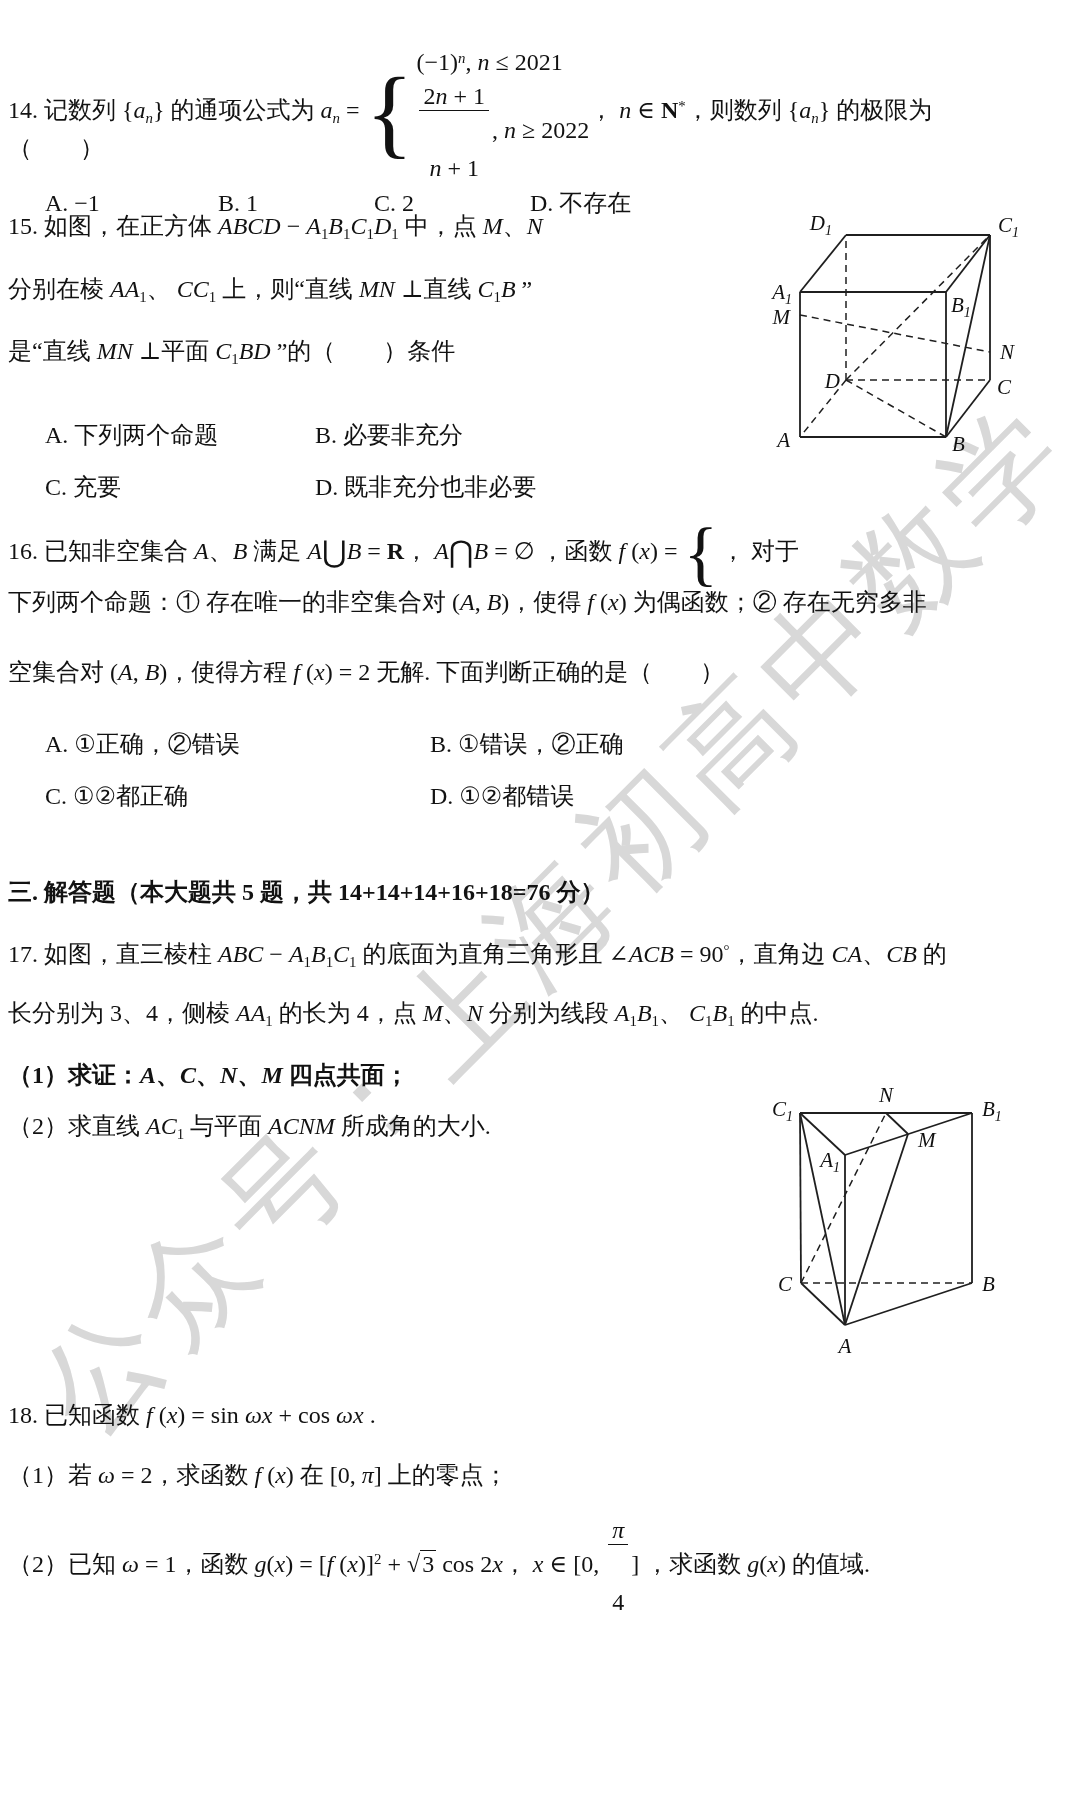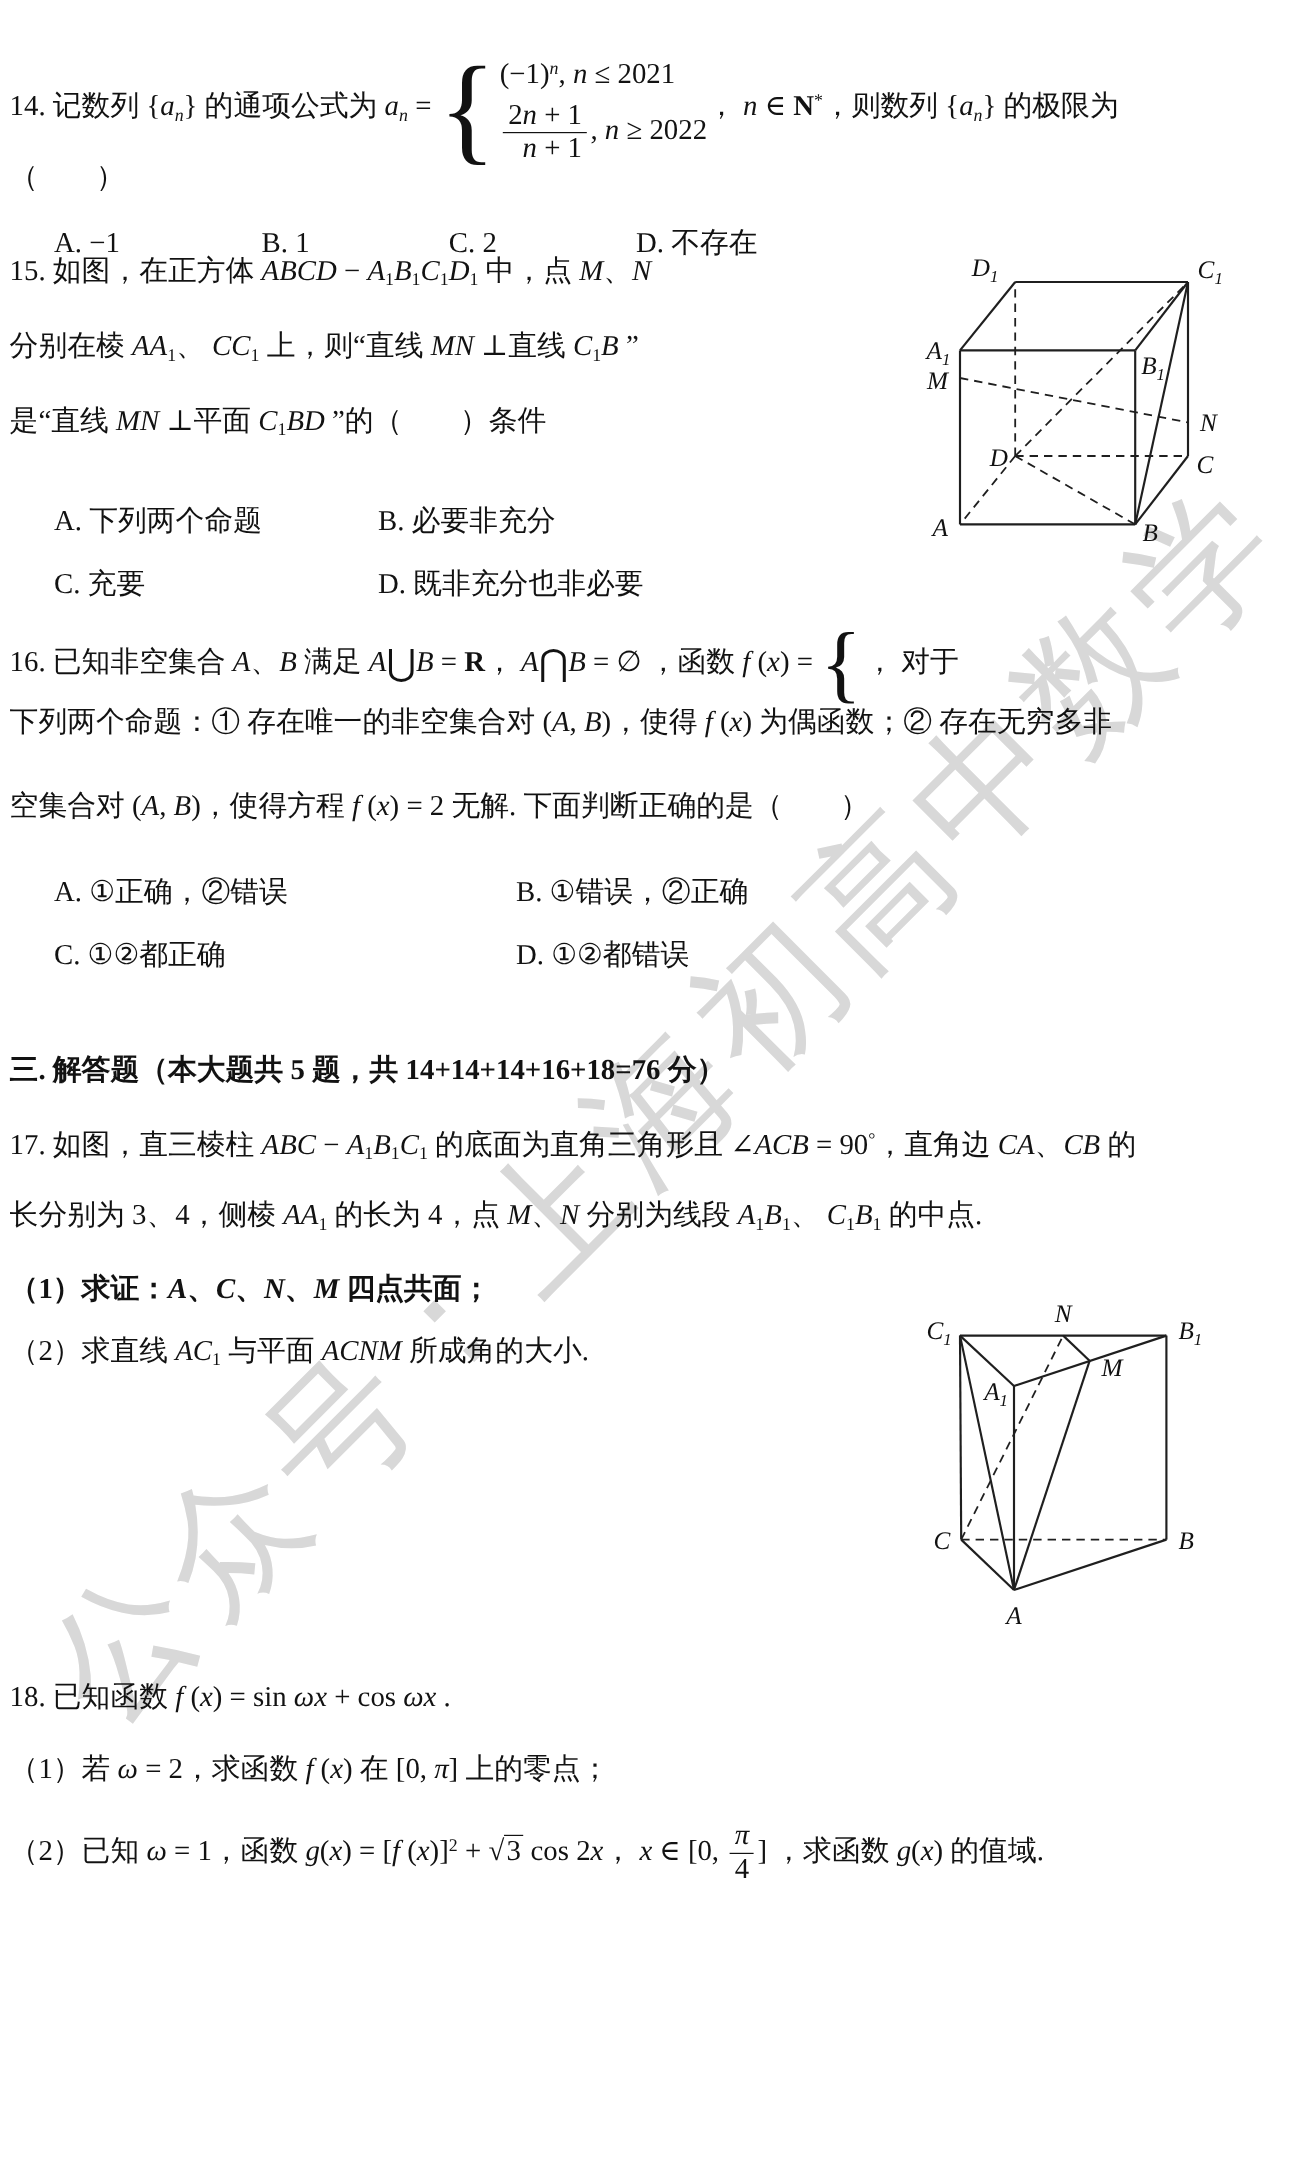--- a/index.html
+++ b/index.html
@@ -12,22 +12,22 @@
   .mi{font-style:italic;}
   .mb{font-weight:bold;}
   .msub{font-size:0.62em;vertical-align:-0.32em;}
   .msup{font-size:0.62em;vertical-align:0.5em;}
   .mop{font-size:1.25em;vertical-align:-0.1em;}
   .bold{font-weight:bold;}
   .cases{display:inline-flex;align-items:center;vertical-align:middle;}
   .brace{line-height:0.85;font-weight:300;margin-right:3px;}
   .crows{display:inline-flex;flex-direction:column;gap:6px;}
   .crow{white-space:nowrap;line-height:30px;display:inline-block;}
-  .frac{display:inline-flex;flex-direction:column;align-items:flex-end;vertical-align:middle;
-        margin:0 3px;line-height:1.12;}
+  .frac{display:inline-flex;flex-direction:column;align-items:center;vertical-align:middle;
+        margin:0 3px;line-height:1.12;gap:44px;}
   .frac .fn{border-bottom:1.6px solid #121212;padding:0 4px;}
   .frac .fd{padding:0 4px;}
   .msqrt{display:inline;}
   .rdc{border-top:1.6px solid #121212;padding:0 2px;}
   svg.fig{position:absolute;z-index:1;overflow:visible;}
   .sld{stroke:#1f1f1f;stroke-width:1.8;fill:none;}
   .dsh{stroke:#1f1f1f;stroke-width:1.5;stroke-dasharray:7 5;fill:none;}
   .figlabel{font-style:italic;font-size:21px;fill:#111;font-family:"Liberation Serif","DejaVu Serif",serif;}
 </style>
 </head>

